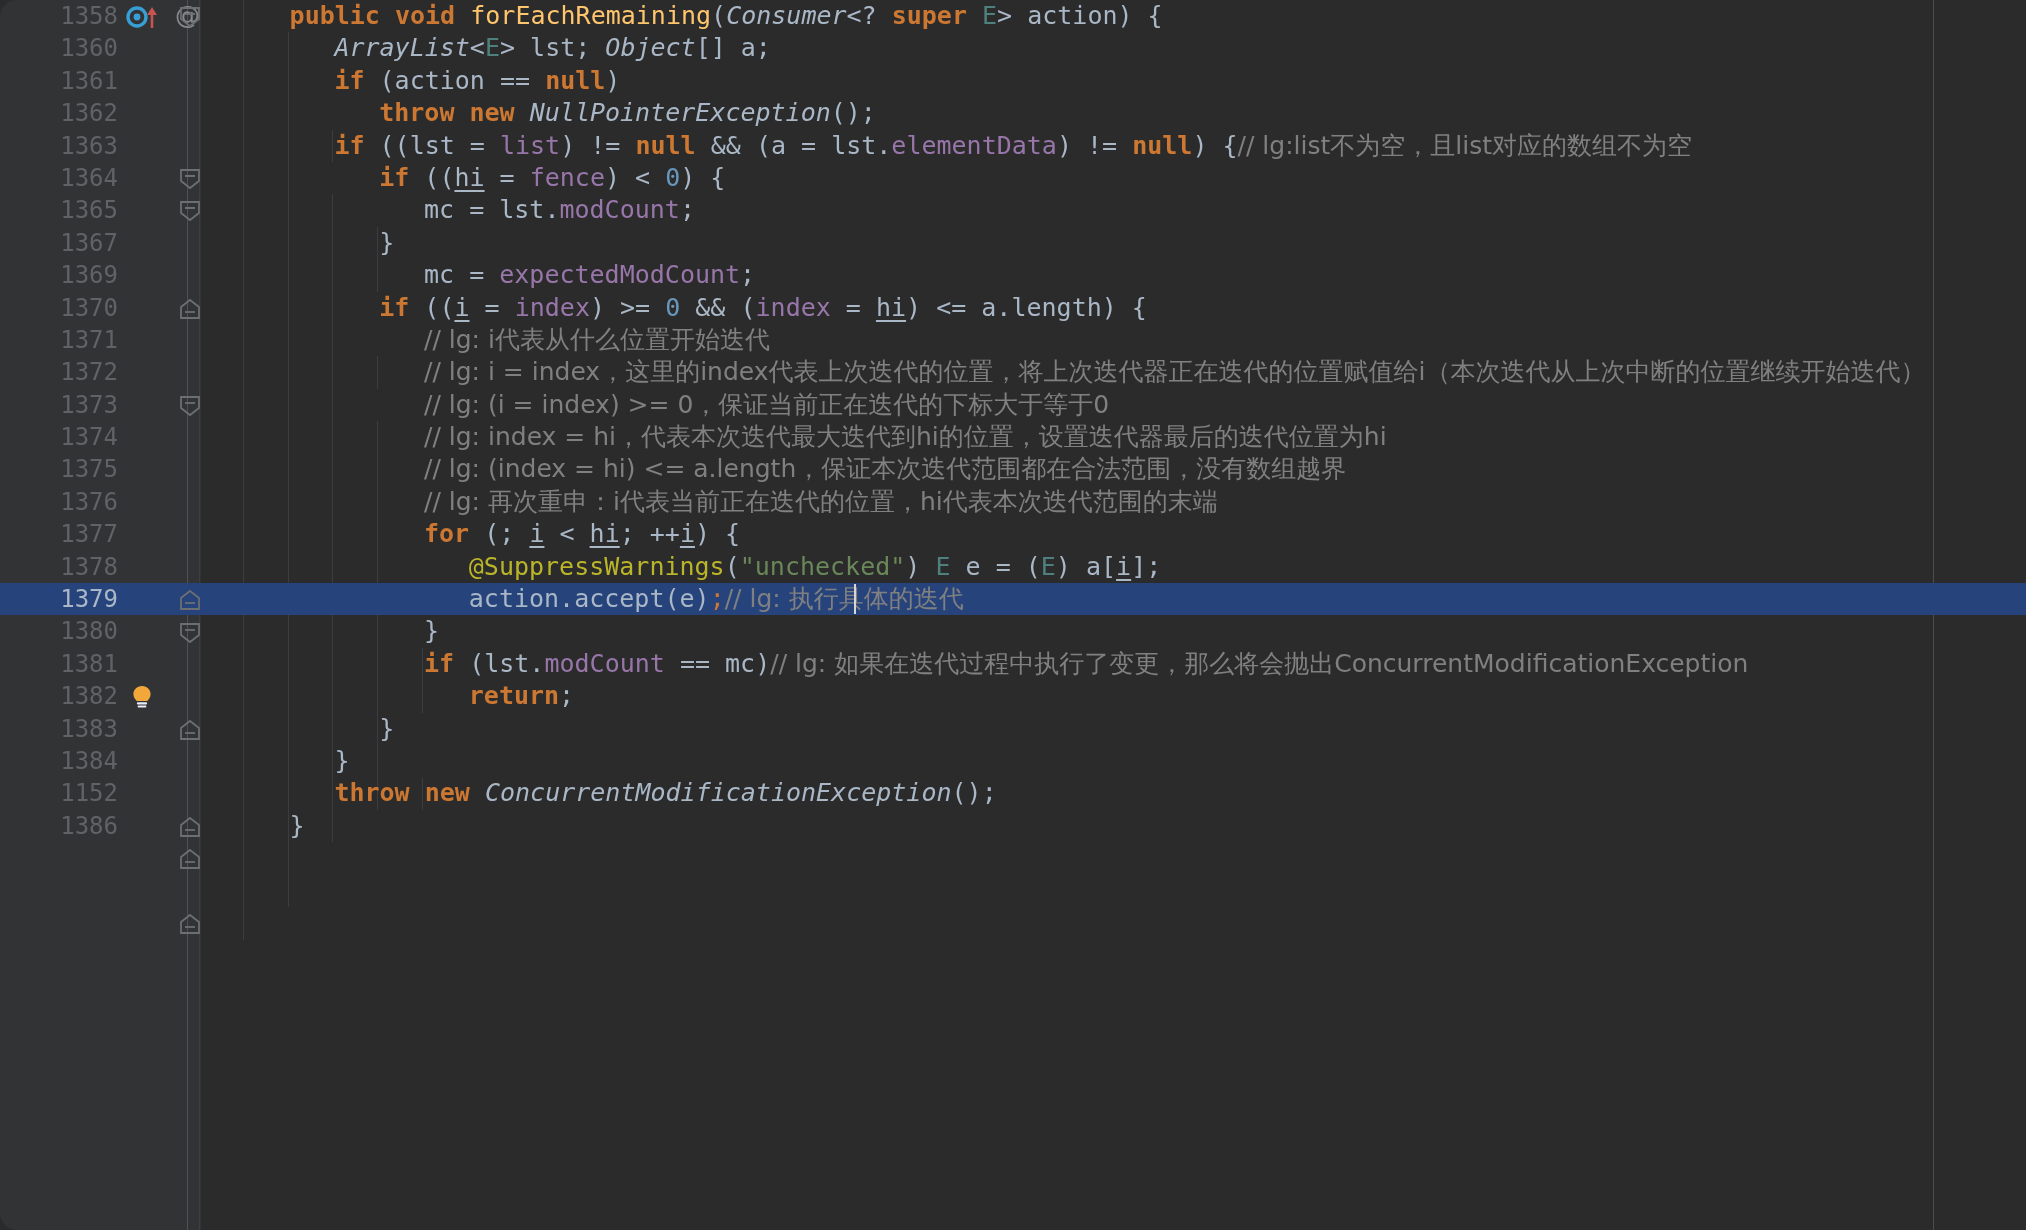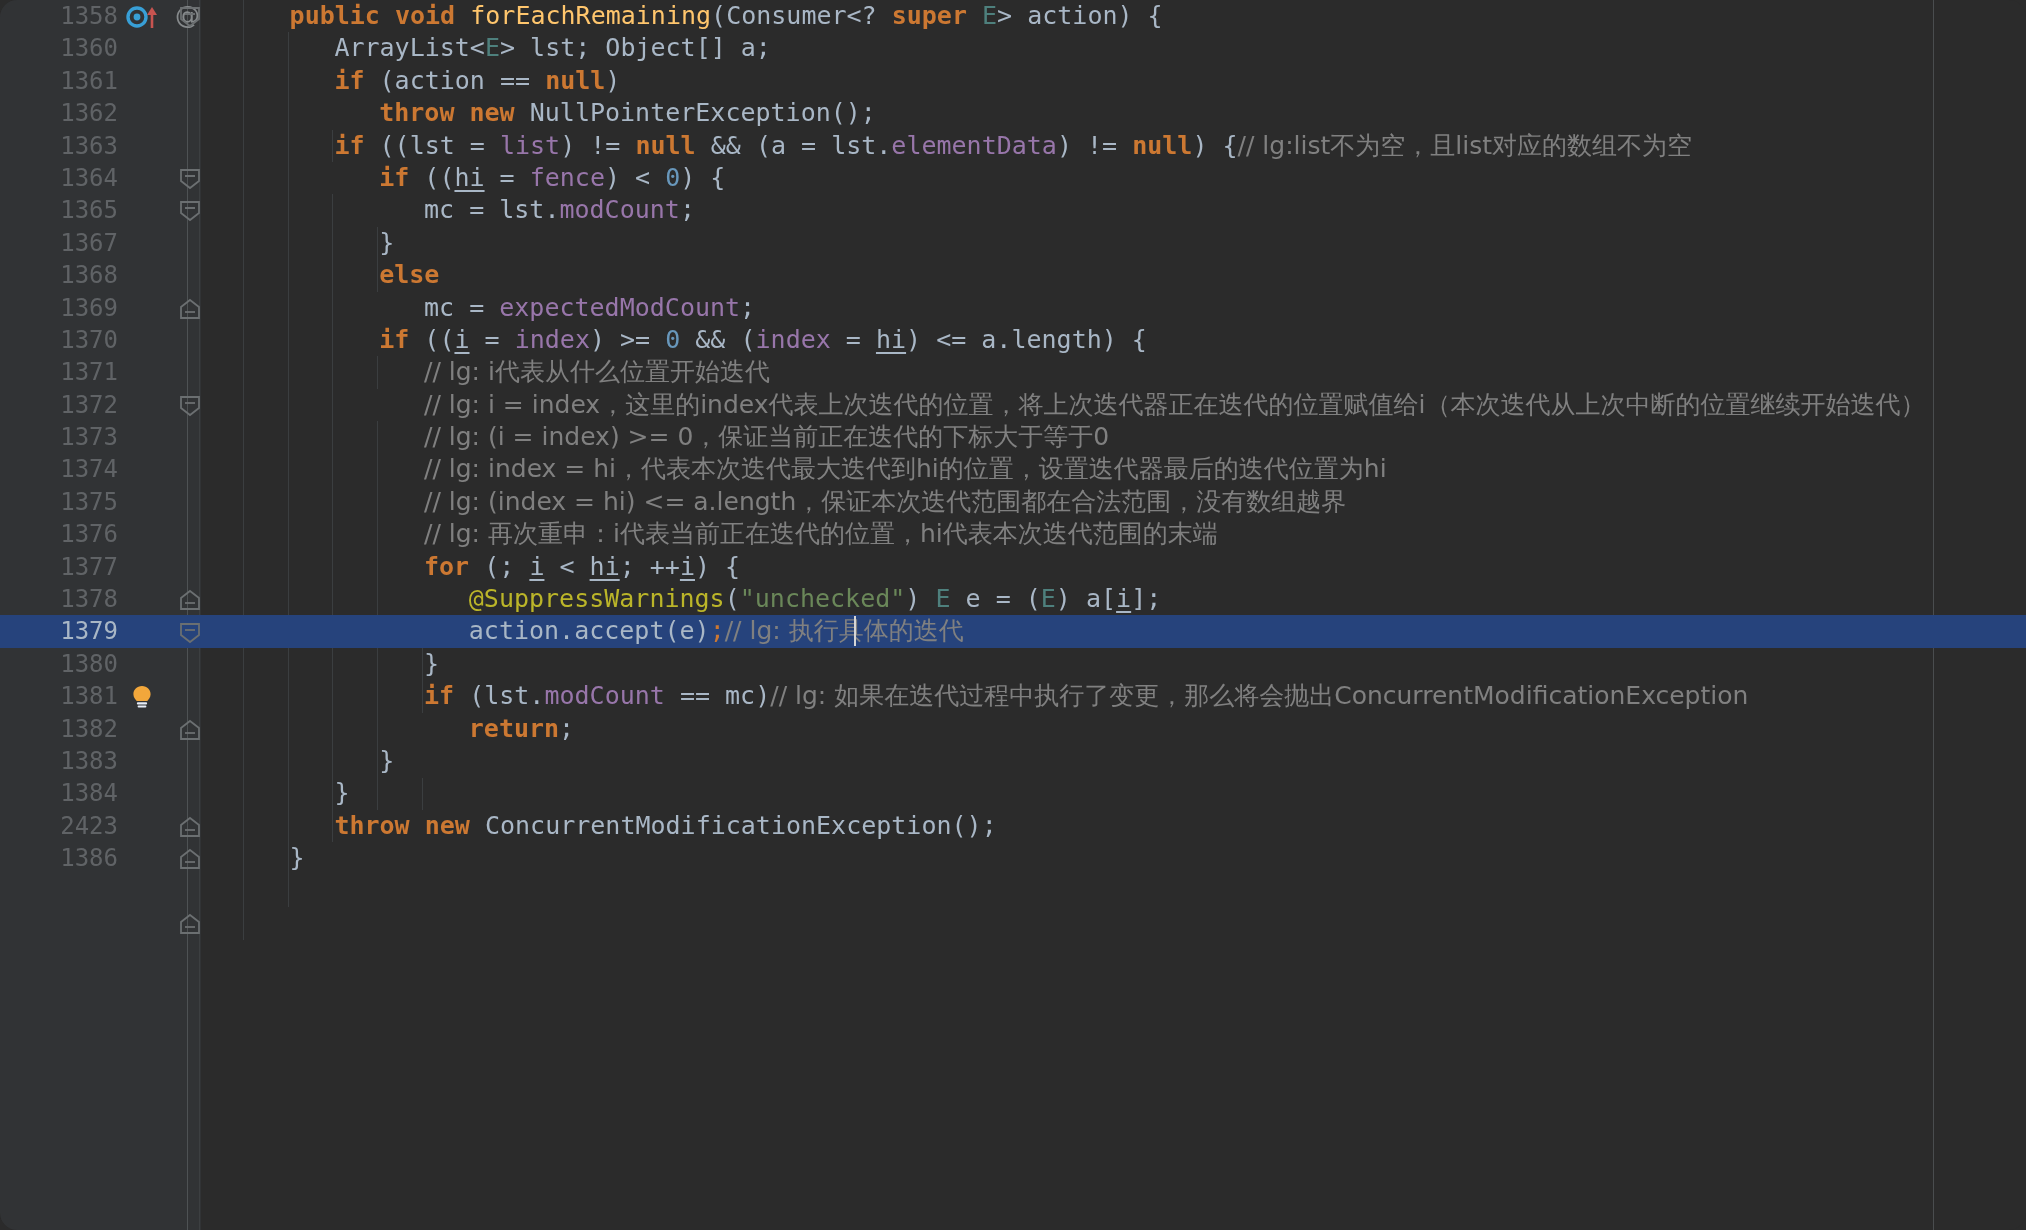--- a/index.html
+++ b/index.html
@@ -96,21 +96,21 @@
     width: 1px;
     background: #4a4d4f;
     left: 1933px;
     z-index: 0;
   }
 
   
   .kw   { color: #cc7832; font-weight: bold; }
   .kw2  { color: #cc7832; }
   .mth  { color: #ffc66d; }
-  .cls  { color: #a9b7c6; }
+  .cls  { color: #a9b7c6; font-style: italic; }
   .fld  { color: #9876aa; }
   .str  { color: #6a8759; }
   .num  { color: #6897bb; }
   .cmt  { color: #808080; }
   .ann  { color: #bbb529; }
   .gen  { color: #4e807d; }
   .pun  { color: #a9b7c6; }
   .var-u { color: #a9b7c6; text-decoration: underline; text-underline-offset: 4px; }
 
   
@@ -160,38 +160,37 @@
 
   <div class="rows" id="rows">
       <div class="row" style="height: 32.4px;"><div class="lineno">1358</div><div class="code-text" style="left: 289.6px;"><span class="kw">public</span><span class="pun"> </span><span class="kw">void</span><span class="pun"> </span><span class="mth">forEachRemaining</span><span class="pun">(</span><span class="cls">Consumer</span><span class="pun">&lt;? </span><span class="kw">super</span><span class="pun"> </span><span class="gen">E</span><span class="pun">&gt; action) {</span></div></div>
       <div class="row" style="height: 32.4px;"><div class="lineno">1360</div><div class="code-text" style="left: 334.4px;"><span class="cls">ArrayList</span><span class="pun">&lt;</span><span class="gen">E</span><span class="pun">&gt; lst; </span><span class="cls">Object</span><span class="pun">[] a;</span></div></div>
       <div class="row" style="height: 32.4px;"><div class="lineno">1361</div><div class="code-text" style="left: 334.4px;"><span class="kw">if</span><span class="pun"> (action == </span><span class="kw">null</span><span class="pun">)</span></div></div>
       <div class="row" style="height: 32.4px; padding-left: 22px;"><div class="lineno">1362</div><div class="code-text" style="left: 379.2px;"><span class="kw">throw</span><span class="pun"> </span><span class="kw">new</span><span class="pun"> </span><span class="cls">NullPointerException</span><span class="pun">();</span></div></div>
       <div class="row" style="height: 32.4px;"><div class="lineno">1363</div><div class="code-text" style="left: 334.4px;"><span class="kw">if</span><span class="pun"> ((lst = </span><span class="fld">list</span><span class="pun">) != </span><span class="kw">null</span><span class="pun"> &amp;&amp; (a = lst.</span><span class="fld">elementData</span><span class="pun">) != </span><span class="kw">null</span><span class="pun">) {</span><span class="cmt cjk">// lg:list不为空，且list对应的数组不为空</span></div></div>
       <div class="row" style="height: 32.4px;"><div class="lineno">1364</div><div class="code-text" style="left: 379.2px;"><span class="kw">if</span><span class="pun"> ((</span><span class="var-u">hi</span><span class="pun"> = </span><span class="fld">fence</span><span class="pun">) &lt; </span><span class="num">0</span><span class="pun">) {</span></div></div>
       <div class="row" style="height: 32.4px;"><div class="lineno">1365</div><div class="code-text" style="left: 424px;"><span class="pun">mc = lst.</span><span class="fld">modCount</span><span class="pun">;</span></div></div>
       <div class="row" style="height: 32.4px;"><div class="lineno">1367</div><div class="code-text" style="left: 379.2px;"><span class="pun">}</span></div></div>
-      <div class="row" style="height: 32.4px;"><div class="lineno">1368</div><div class="code-text" style="left: 379.2px;"><span class="kw">else</span></div></div>
       <div class="row" style="height: 32.4px;"><div class="lineno">1369</div><div class="code-text" style="left: 424px;"><span class="pun">mc = </span><span class="fld">expectedModCount</span><span class="pun">;</span></div></div>
       <div class="row" style="height: 32.4px;"><div class="lineno">1370</div><div class="code-text" style="left: 379.2px;"><span class="kw">if</span><span class="pun"> ((</span><span class="var-u">i</span><span class="pun"> = </span><span class="fld">index</span><span class="pun">) &gt;= </span><span class="num">0</span><span class="pun"> &amp;&amp; (</span><span class="fld">index</span><span class="pun"> = </span><span class="var-u">hi</span><span class="pun">) &lt;= a.length) {</span></div></div>
       <div class="row" style="height: 32.4px;"><div class="lineno">1371</div><div class="code-text" style="left: 424px;"><span class="cmt cjk">// lg: i代表从什么位置开始迭代</span></div></div>
       <div class="row" style="height: 32.4px;"><div class="lineno">1372</div><div class="code-text" style="left: 424px;"><span class="cmt cjk">// lg: i = index，这里的index代表上次迭代的位置，将上次迭代器正在迭代的位置赋值给i（本次迭代从上次中断的位置继续开始迭代）</span></div></div>
       <div class="row" style="height: 32.4px;"><div class="lineno">1373</div><div class="code-text" style="left: 424px;"><span class="cmt cjk">// lg: (i = index) &gt;= 0，保证当前正在迭代的下标大于等于0</span></div></div>
       <div class="row" style="height: 32.4px;"><div class="lineno">1374</div><div class="code-text" style="left: 424px;"><span class="cmt cjk">// lg: index = hi，代表本次迭代最大迭代到hi的位置，设置迭代器最后的迭代位置为hi</span></div></div>
       <div class="row" style="height: 32.4px;"><div class="lineno">1375</div><div class="code-text" style="left: 424px;"><span class="cmt cjk">// lg: (index = hi) &lt;= a.length，保证本次迭代范围都在合法范围，没有数组越界</span></div></div>
       <div class="row" style="height: 32.4px;"><div class="lineno">1376</div><div class="code-text" style="left: 424px;"><span class="cmt cjk">// lg: 再次重申：i代表当前正在迭代的位置，hi代表本次迭代范围的末端</span></div></div>
       <div class="row" style="height: 32.4px;"><div class="lineno">1377</div><div class="code-text" style="left: 424px;"><span class="kw">for</span><span class="pun"> (; </span><span class="var-u">i</span><span class="pun"> &lt; </span><span class="var-u">hi</span><span class="pun">; ++</span><span class="var-u">i</span><span class="pun">) {</span></div></div>
       <div class="row" style="height: 32.4px;"><div class="lineno">1378</div><div class="code-text" style="left: 468.8px;"><span class="ann">@SuppressWarnings</span><span class="pun">(</span><span class="str">"unchecked"</span><span class="pun">) </span><span class="gen">E</span><span class="pun"> e = (</span><span class="gen">E</span><span class="pun">) a[</span><span class="var-u">i</span><span class="pun">];</span></div></div>
       <div class="row selected" style="height: 32.4px;"><div class="sel-gutter"></div><div class="sel-bar"></div><div class="lineno">1379</div><div class="code-text" style="left: 468.8px;"><span class="pun">action.</span><span class="pun">accept</span><span class="pun">(e)</span><span class="kw2">;</span><span class="cmt cjk">// lg: 执行具体的迭代</span></div><div class="caret" style="left: 854.28px;"></div></div>
       <div class="row" style="height: 32.4px;"><div class="lineno">1380</div><div class="code-text" style="left: 424px;"><span class="pun">}</span></div></div>
       <div class="row" style="height: 32.4px;"><div class="lineno">1381</div><div class="code-text" style="left: 424px;"><span class="kw">if</span><span class="pun"> (lst.</span><span class="fld">modCount</span><span class="pun"> == mc)</span><span class="cmt cjk">// lg: 如果在迭代过程中执行了变更，那么将会抛出ConcurrentModificationException</span></div></div>
       <div class="row" style="height: 32.4px;"><div class="lineno">1382</div><div class="code-text" style="left: 468.8px;"><span class="kw">return</span><span class="pun">;</span></div></div>
       <div class="row" style="height: 32.4px;"><div class="lineno">1383</div><div class="code-text" style="left: 379.2px;"><span class="pun">}</span></div></div>
       <div class="row" style="height: 32.4px;"><div class="lineno">1384</div><div class="code-text" style="left: 334.4px;"><span class="pun">}</span></div></div>
-      <div class="row" style="height: 32.4px;"><div class="lineno">2423</div><div class="code-text" style="left: 334.4px; text-align: right;"><span class="kw">throw</span><span class="pun"> </span><span class="kw">new</span><span class="pun"> </span><span class="cls">ConcurrentModificationException</span><span class="pun">();</span></div></div>
+      <div class="row" style="height: 32.4px;"><div class="lineno">1152</div><div class="code-text" style="left: 334.4px; text-align: right;"><span class="kw">throw</span><span class="pun"> </span><span class="kw">new</span><span class="pun"> </span><span class="cls">ConcurrentModificationException</span><span class="pun">();</span></div></div>
       <div class="row" style="height: 32.4px;"><div class="lineno">1386</div><div class="code-text" style="left: 289.6px;"><span class="pun">}</span></div></div>
     </div>
 
 <div class="g-icon override-icon" style="top: 4px;"><svg width="42" height="26" viewBox="0 0 42 26">
         <circle cx="11" cy="13" r="9" fill="none" stroke="#389fd6" stroke-width="3.4"></circle>
         <circle cx="11" cy="13" r="3.4" fill="#389fd6"></circle>
         <path d="M26 24 L26 6" stroke="#c75450" stroke-width="2.6"></path>
         <path d="M26 3 L31 11 L21 11 Z" fill="#c75450"></path>
       </svg></div>
     <div class="g-icon at-icon" style="top: 0px; color: rgb(134, 138, 140);">@</div>

